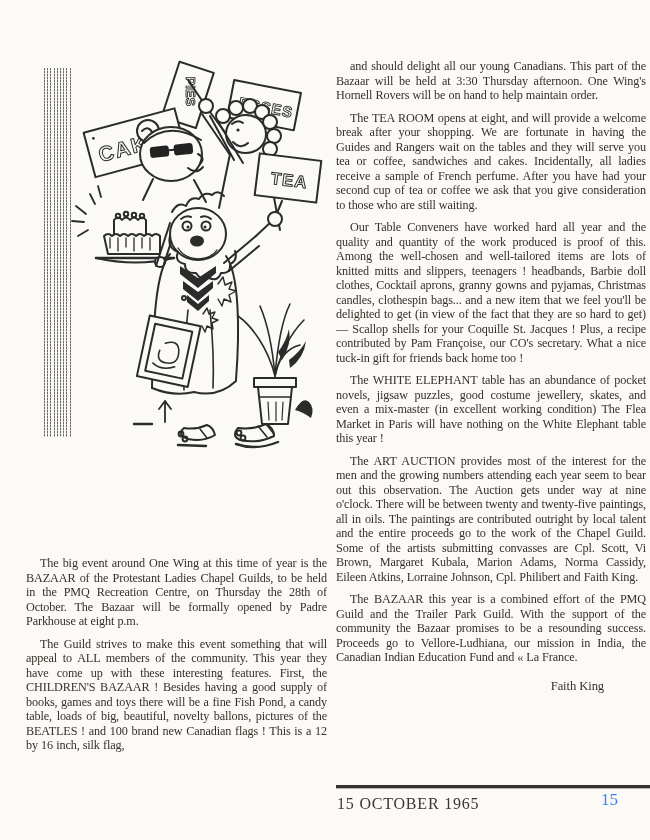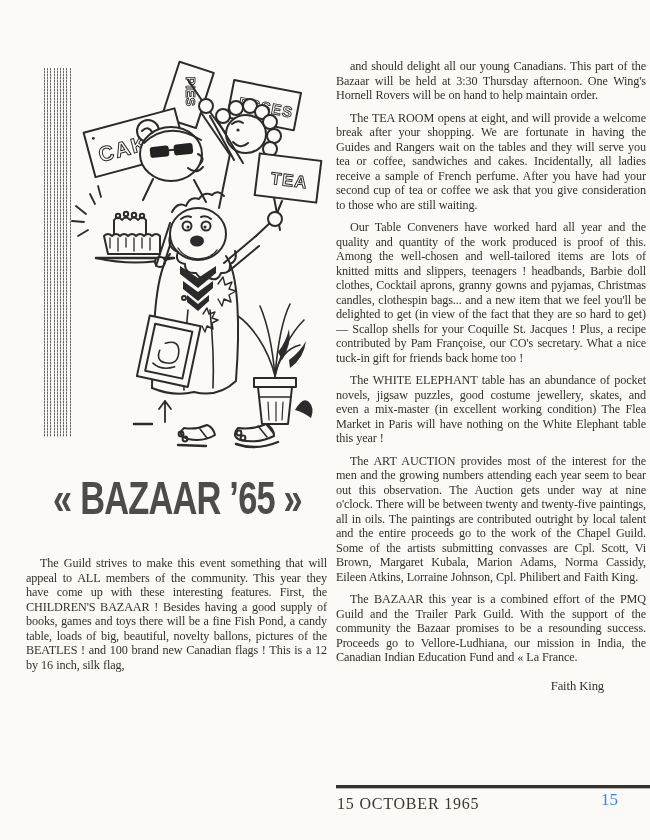--- a/index.html
+++ b/index.html
@@ -195,25 +195,23 @@
         <path d="M220,329 L224,366 L250,366 L254,329 z" fill="#fbfaf6"></path>
         <line x1="222" y1="339" x2="252" y2="339" stroke-width="1.4"></line>
         <line x1="230" y1="344" x2="231" y2="362" stroke-width="1.2"></line>
         <line x1="238" y1="344" x2="238" y2="363" stroke-width="1.2"></line>
         <line x1="245" y1="344" x2="244" y2="362" stroke-width="1.2"></line>
         <path d="M257,352 q8,-14 14,-8 q6,6 2,16 q-8,-6 -16,-8 z" fill="#2b2b2b" stroke="none"></path>
       </g>
     </svg>
   </div>
 
-  <div class="headline-wrap">
-    <span class="headline">« BAZAAR ’65 »</span>
-  </div>
 
   <div class="col left-col">
+    <p>The big event around One Wing at this time of year is the BAZAAR of the Protestant Ladies Chapel Guilds, to be held in the PMQ Recreation Centre, on Thursday the 28th of October. The Bazaar will be formally opened by Padre Parkhouse at eight p.m.</p>
     <p>The Guild strives to make this event something that will appeal to ALL members of the community. This year they have come up with these interesting features. First, the CHILDREN'S BAZAAR ! Besides having a good supply of books, games and toys there will be a fine Fish Pond, a candy table, loads of big, beautiful, novelty ballons, pictures of the BEATLES ! and 100 brand new Canadian flags ! This is a 12 by 16 inch, silk flag,</p>
   </div>
 
   <div class="col right-col">
     <p>and should delight all our young Canadians. This part of the Bazaar will be held at 3:30 Thursday afternoon. One Wing's Hornell Rovers will be on hand to help maintain order.</p>
     <p>The TEA ROOM opens at eight, and will provide a welcome break after your shopping. We are fortunate in having the Guides and Rangers wait on the tables and they will serve you tea or coffee, sandwiches and cakes. Incidentally, all ladies receive a sample of French perfume. After you have had your second cup of tea or coffee we ask that you give consideration to those who are still waiting.</p>
     <p>Our Table Conveners have worked hard all year and the quality and quantity of the work produced is proof of this. Among the well-chosen and well-tailored items are lots of knitted mitts and slippers, teenagers ! headbands, Barbie doll clothes, Cocktail aprons, granny gowns and pyjamas, Christmas candles, clothespin bags... and a new item that we feel you'll be delighted to get (in view of the fact that they are so hard to get) — Scallop shells for your Coquille St. Jacques ! Plus, a recipe contributed by Pam Françoise, our CO's secretary. What a nice tuck-in gift for friends back home too !</p>
     <p>The WHITE ELEPHANT table has an abundance of pocket novels, jigsaw puzzles, good costume jewellery, skates, and even a mix-master (in excellent working condition) The Flea Market in Paris will have nothing on the White Elephant table this year !</p>
     <p>The ART AUCTION provides most of the interest for the men and the growing numbers attending each year seem to bear out this observation. The Auction gets under way at nine o'clock. There will be between twenty and twenty-five paintings, all in oils. The paintings are contributed outright by local talent and the entire proceeds go to the work of the Chapel Guild. Some of the artists submitting convasses are Cpl. Scott, Vi Brown, Margaret Kubala, Marion Adams, Norma Cassidy, Eileen Atkins, Lorraine Johnson, Cpl. Philibert and Faith King.</p>
     <p>The BAZAAR this year is a combined effort of the PMQ Guild and the Trailer Park Guild. With the support of the community the Bazaar promises to be a resounding success. Proceeds go to Vellore-Ludhiana, our mission in India, the Canadian Indian Education Fund and « La France.</p>

